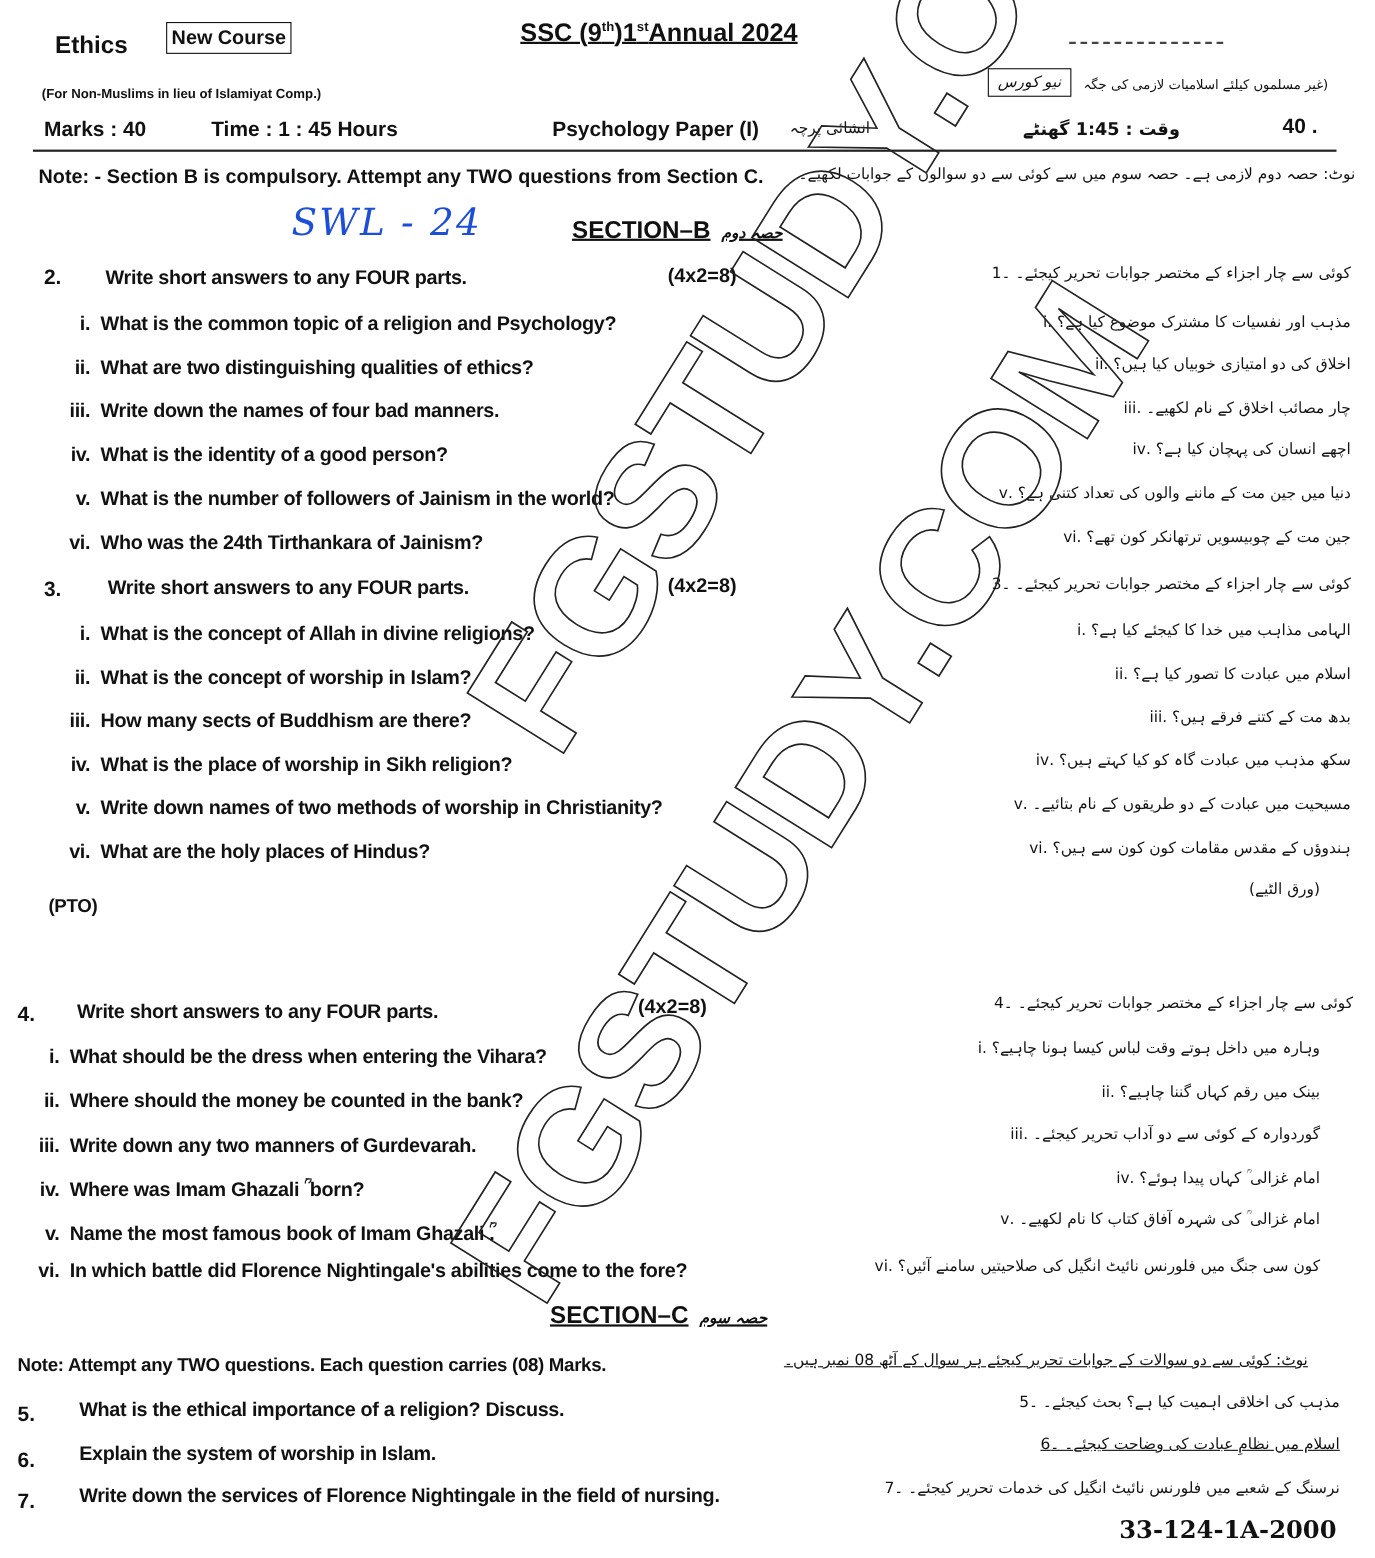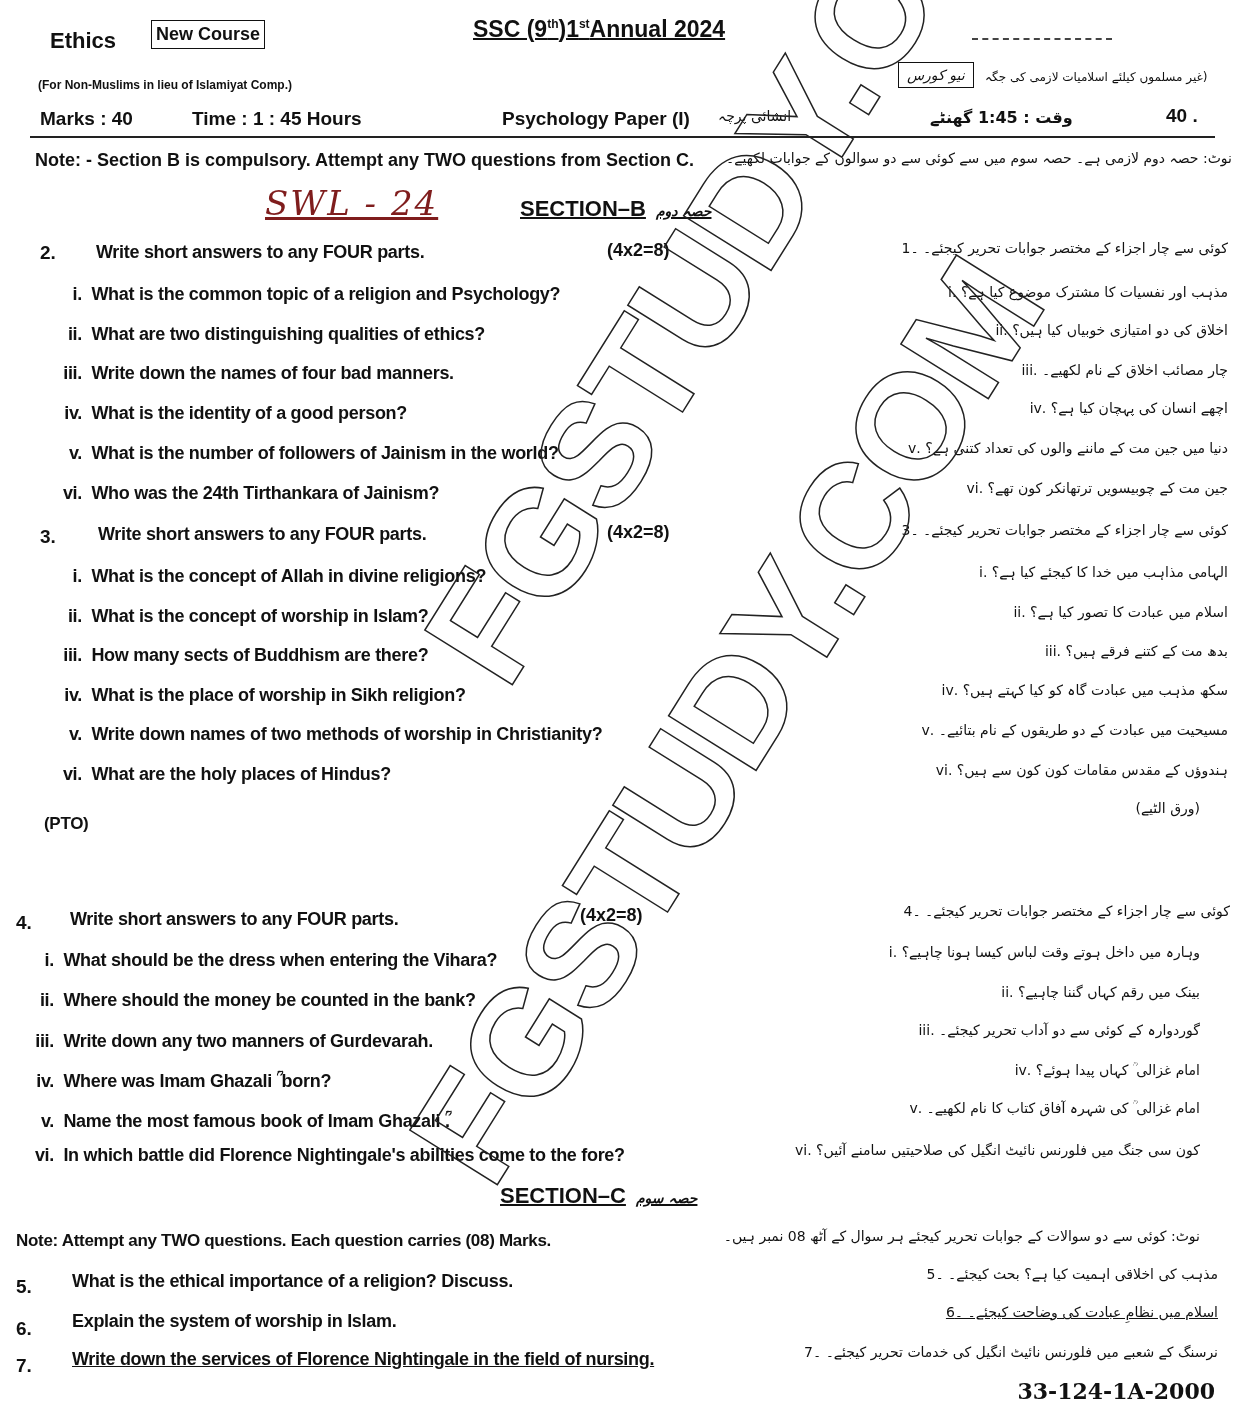--- a/index.html
+++ b/index.html
@@ -21,21 +21,21 @@
     .ur-subnote { left: 985px; top: 70px; font-size: 12px; font-family: "DejaVu Sans", sans-serif; }
     .marks { left: 40px; top: 108px; font-size: 19px; font-weight: bold; }
     .time { left: 192px; top: 108px; font-size: 19px; font-weight: bold; }
     .subjective { left: 502px; top: 108px; font-size: 19px; font-weight: bold; }
     .ur-paper { left: 718px; top: 108px; font-size: 14px; font-family: "DejaVu Sans", sans-serif; }
     .ur-time { left: 930px; top: 108px; font-size: 16px; font-weight: bold; font-family: "DejaVu Sans", sans-serif; }
     .ur-marks { left: 1166px; top: 105px; font-size: 19px; font-weight: bold; text-align: right; }
     .hr-top { left: 30px; top: 136px; width: 1185px; border-top: 2px solid #222; }
     .note-b { left: 35px; top: 150px; font-size: 18px; font-weight: bold; }
     .ur-note-b { right: 18px; top: 150px; font-size: 14px; font-family: "DejaVu Sans", sans-serif; text-align: center; }
-    .handwriting { left: 265px; top: 183px; font-family: "DejaVu Serif", serif; font-style: italic; font-size: 34px; font-weight: normal; letter-spacing: 2px; color: #7f1d1d; text-decoration: underline; }
+    .handwriting { left: 265px; top: 183px; font-family: "DejaVu Serif", serif; font-style: italic; font-size: 34px; font-weight: normal; letter-spacing: 2px; color: #1d4ed8; }
     .section-head { font-size: 22px; font-weight: bold; text-decoration: underline; text-decoration-thickness: 2px; }
     .section-head .ur-inline { font-family: "DejaVu Sans", sans-serif; font-size: 14px; font-style: italic; margin-left: 10px; }
     .q-num { font-size: 19px; font-weight: bold; }
     .q-marks { font-size: 18px; font-weight: bold; }
     .watermark {
       position: absolute; font-family: "Liberation Sans", sans-serif; font-weight: bold;
       font-size: 150px; color: transparent; -webkit-text-stroke: 1.5px #222;
       transform: rotate(-58deg); transform-origin: left top; letter-spacing: -4px;
       pointer-events: none; white-space: nowrap;
     }
@@ -145,32 +145,32 @@
 
   <div class="abs en" style="left:22px; top:1145px;"><span class="rn" style="width:32px;">vi.</span>&nbsp;&nbsp;<span>In which battle did Florence Nightingale's abilities come to the fore?</span></div>
   <div class="abs ur" style="right:50px; top:1142px;">کون سی جنگ میں فلورنس نائیٹ انگیل کی صلاحیتیں سامنے آئیں؟ .vi</div>
 </div>
 
 <div class="abs section-head" style="left:500px; top:1183px;">
   <span>SECTION–C</span><span class="ur-inline">حصہ سوم</span>
 </div>
 
 <div class="abs en" style="left:16px; top:1231px; font-size:17px;">Note: Attempt any TWO questions. Each question carries (08) Marks.</div>
-<div class="abs ur" style="right:50px; top:1228px;">نوٹ: کوئی سے دو سوالات کے جوابات تحریر کیجئے ہر سوال کے آٹھ 08 نمبر ہیں۔</div>
+<div class="abs ur" style="right:61px; top:1228px;text-decoration:underline;">نوٹ: کوئی سے دو سوالات کے جوابات تحریر کیجئے ہر سوال کے آٹھ 08 نمبر ہیں۔</div>
 
 <div>
   <div class="abs q-num" style="left:16px; top:1276px;">5.</div>
   <div class="abs en" style="left:72px; top:1271px;">What is the ethical importance of a religion? Discuss.</div>
   <div class="abs ur" style="right:32px; top:1266px;">مذہب کی اخلاقی اہمیت کیا ہے؟ بحث کیجئے۔ ۔5</div>
 
   <div class="abs q-num" style="left:16px; top:1318px;">6.</div>
   <div class="abs en" style="left:72px; top:1311px;">Explain the system of worship in Islam.</div>
   <div class="abs ur" style="right:32px; top:1304px;text-decoration:underline;">اسلام میں نظامِ عبادت کی وضاحت کیجئے۔ ۔6</div>
 
   <div class="abs q-num" style="left:16px; top:1355px;">7.</div>
-  <div class="abs en" style="left:72px; top:1349px;text-decoration:underline;">Write down the services of Florence Nightingale in the field of nursing.</div>
+  <div class="abs en" style="left:72px; top:1349px;">Write down the services of Florence Nightingale in the field of nursing.</div>
   <div class="abs ur" style="right:32px; top:1344px;">نرسنگ کے شعبے میں فلورنس نائیٹ انگیل کی خدمات تحریر کیجئے۔ ۔7</div>
 </div>
 
 <div class="abs code">33-124-1A-2000</div>
 
 <div class="watermark" style="left:390px; top:620px;">FGSTUDY.COM</div>
 <div class="watermark" style="left:375px; top:1120px;">FGSTUDY.COM</div>
 
 </body></html>

